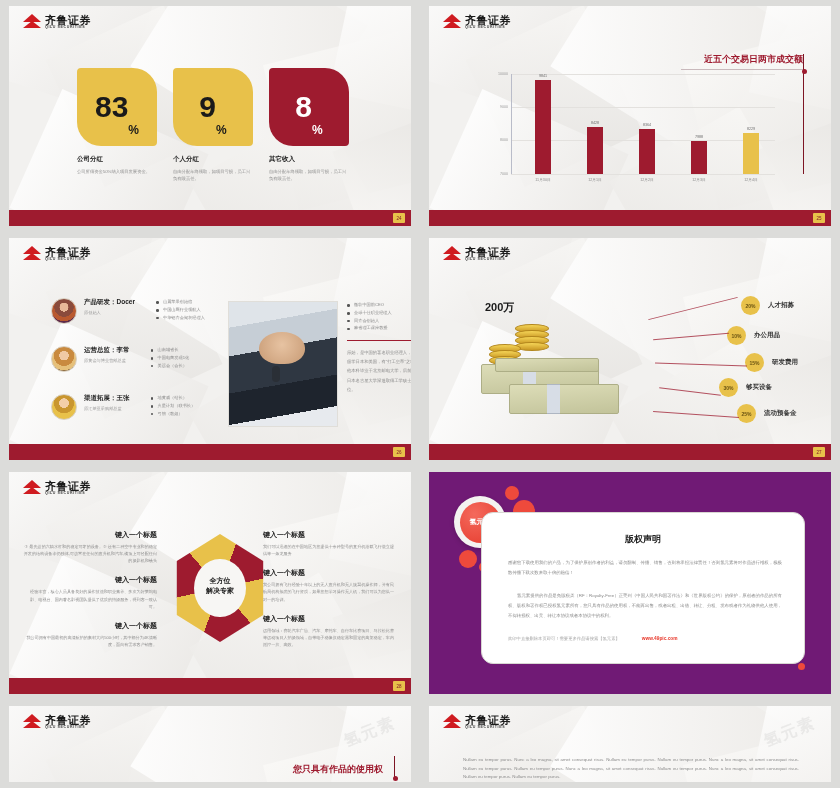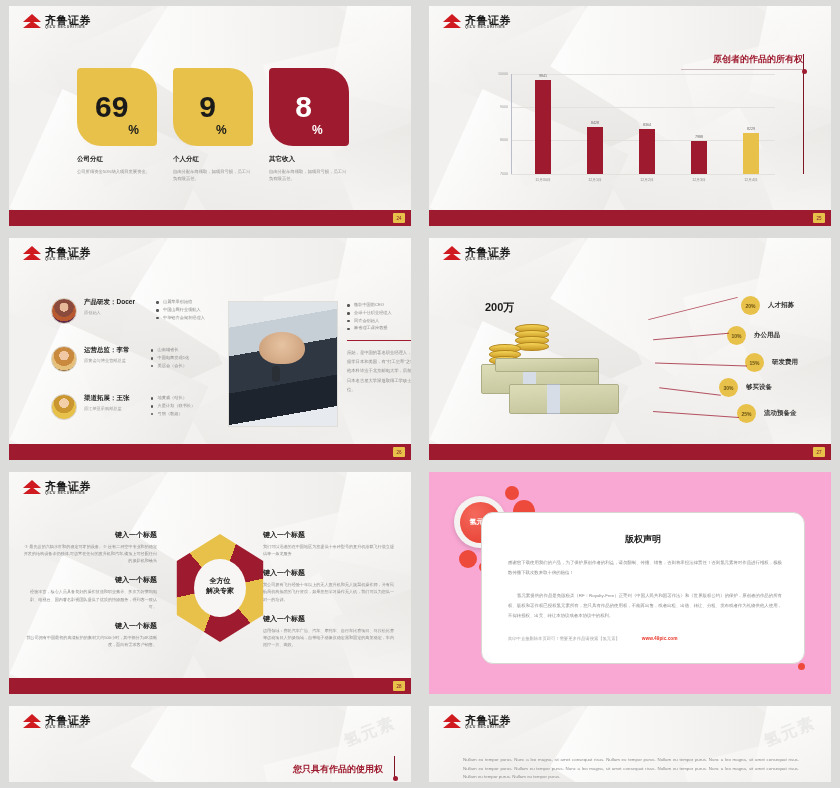--- a/index.html
+++ b/index.html
@@ -229,21 +229,21 @@
           </div>
         <div class="logo-txt">
           <div class="cn">齐鲁证券</div>
           <div class="en">QILU SECURITIES</div>
         </div>
       </div>
 
       <div class="cards">
         <div class="card">
           <div class="card-shape gold">
-            <span class="card-num">69</span>
+            <span class="card-num">83</span>
             <span class="card-pct">%</span>
           </div>
           <div class="card-title">公司分红</div>
           <div class="card-desc">公司所得资金50%纳入项目发展资金。</div>
         </div>
         <div class="card">
           <div class="card-shape gold">
             <span class="card-num">9</span>
             <span class="card-pct">%</span>
           </div>
@@ -282,21 +282,21 @@
         <div class="logo-mark">
             <span class="tri t1"></span>
             <span class="tri t2"></span>
           </div>
         <div class="logo-txt">
           <div class="cn">齐鲁证券</div>
           <div class="en">QILU SECURITIES</div>
         </div>
       </div>
 
-      <div class="chart-title">原创者的作品的所有权</div>
+      <div class="chart-title">近五个交易日两市成交额</div>
       <div class="title-rule"></div>
       <div class="title-stem"></div>
       <div class="title-dot"></div>
 
       <div class="chart">
         <div class="gridline" style="top:0"></div>
         <div class="gridline" style="top:33px"></div>
         <div class="gridline" style="top:66px"></div>
         <div class="gridline" style="top:100px"></div>
         <div class="yline"></div>
@@ -556,21 +556,21 @@
           <div class="hb-body">运用领域：赛轮汽车广告、汽车、摩托车、自行车比赛项目、马拉松比赛等运动项目人拍摄领域，自带电子稳像仪稳定器和固定的高架稳定，车内摇控一拉、高效。</div>
         </div>
       </div>
 
       <div class="footer">
         <div class="pagebadge">28</div>
       </div>
     </div>
   </div>
 
-  <div class="slide" style="background:#f9a8d4">
+  <div class="slide" style="background:#701a75">
     <div class="slide-inner">
       <span class="bubble" style="left:76px;top:14px;width:14px;height:14px;"></span>
       <span class="bubble" style="left:84px;top:28px;width:22px;height:22px;"></span>
       <span class="bubble" style="left:30px;top:78px;width:18px;height:18px;"></span>
       <span class="bubble" style="left:50px;top:90px;width:10px;height:10px;"></span>
       <span class="bubble" style="right:40px;bottom:30px;width:20px;height:20px;"></span>
       <span class="bubble" style="right:26px;bottom:24px;width:7px;height:7px;"></span>
       <div class="bubble-main">
         <i>氢元素</i>
       </div>

